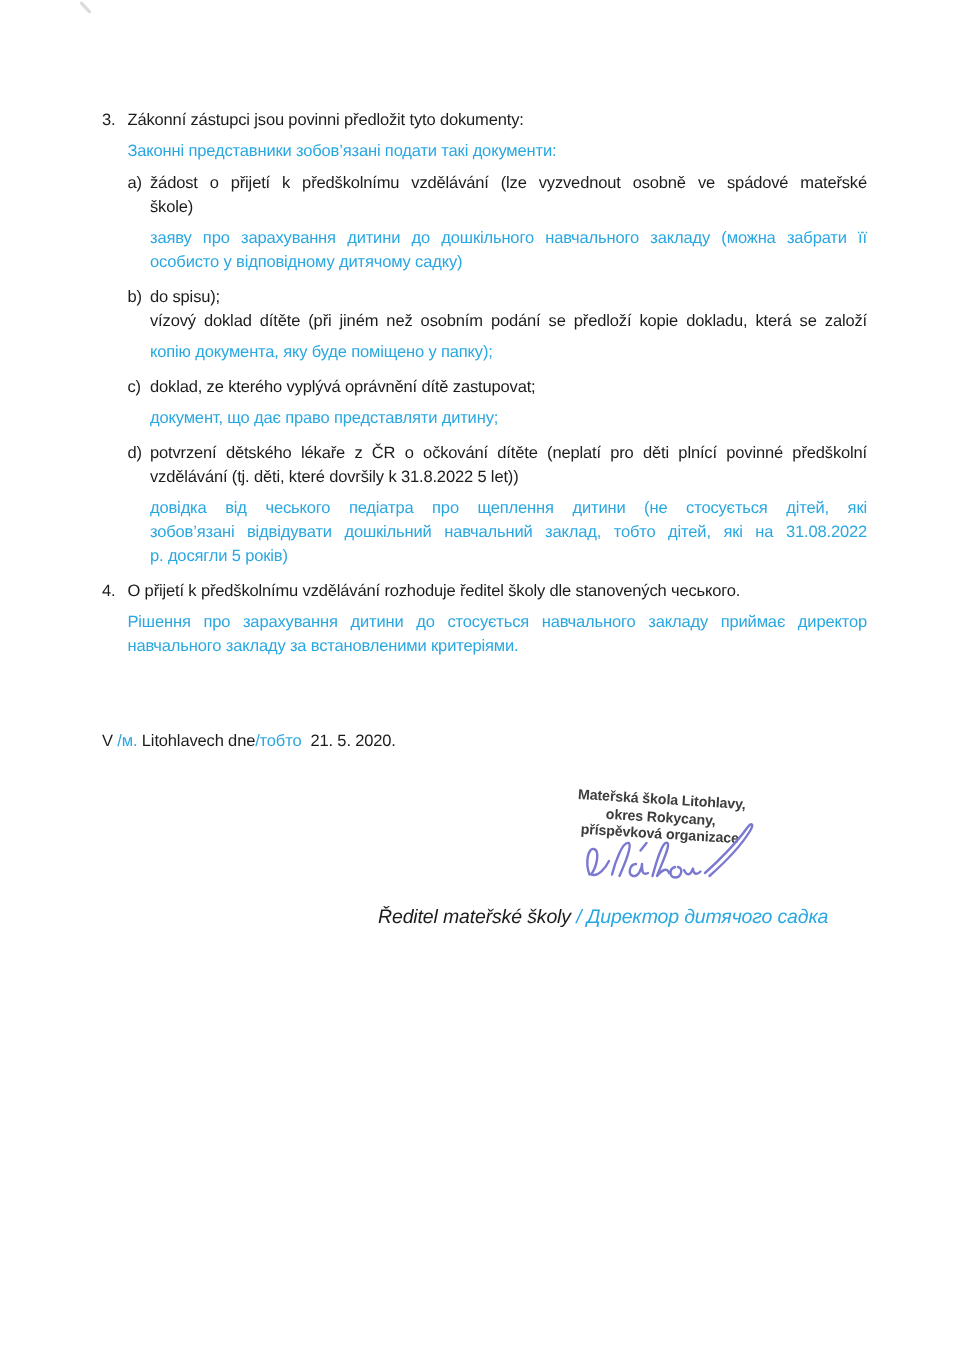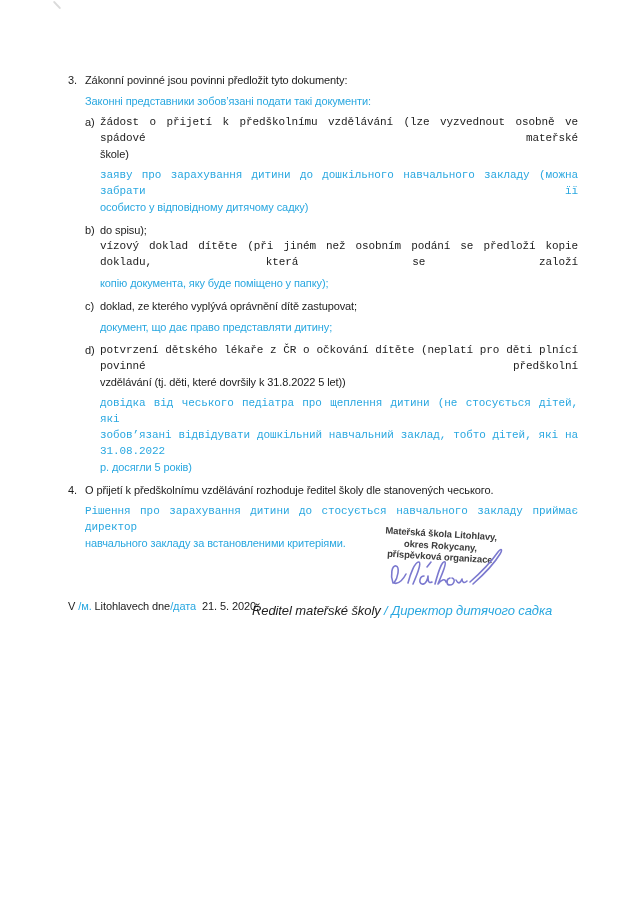--- a/index.html
+++ b/index.html
@@ -23,21 +23,21 @@
   .item{display:flex;}
   .item + .item{margin-top:2px;}
   .num{width:17px;flex:none;}
   .ibody{flex:1;min-width:0;}
   .sub{display:flex;margin-top:2px;}
   .letter{width:15px;flex:none;}
   .sbody{flex:1;min-width:0;}
   .para{margin:0 0 5px 0;}
   .ua{color:#29a7e0;}
   .ln{text-align:left;}
-  .ln.j{text-align:justify;text-align-last:justify;font-family:Liberation Mono, monospace;}
+  .ln.j{text-align:justify;text-align-last:justify;}
 
   .dateline{margin-top:42px;white-space:nowrap;}
   .dateline .datev{margin-left:6px;}
 
   .stamp{
     position:absolute;left:368px;top:528px;width:145px;
     transform:rotate(3.5deg);
     text-align:center;color:#3d3d3d;
     font-weight:bold;font-size:9.5px;line-height:11.5px;letter-spacing:-0.1px;
   }
@@ -56,21 +56,21 @@
 <div class="page">
 
   <div class="artifact"></div>
 
   <div class="content">
 
     <div class="item">
       <div class="num">3.</div>
       <div class="ibody">
         <div class="para">
-          <div class="ln">Zákonní povinné jsou povinni předložit tyto dokumenty:</div>
+          <div class="ln">Zákonní zástupci jsou povinni předložit tyto dokumenty:</div>
         </div>
         <div class="para ua">
           <div class="ln">Законні представники зобов’язані подати такі документи:</div>
         </div>
 
         <div class="sub">
           <div class="letter">a)</div>
           <div class="sbody">
             <div class="para">
               <div class="ln j">žádost o přijetí k předškolnímu vzdělávání (lze vyzvednout osobně ve spádové mateřské</div>
@@ -131,21 +131,21 @@
         <div class="para">
           <div class="ln">O přijetí k předškolnímu vzdělávání rozhoduje ředitel školy dle stanovených чеського.</div>
         </div>
         <div class="para ua">
           <div class="ln j">Рішення про зарахування дитини до стосується навчального закладу приймає директор</div>
           <div class="ln">навчального закладу за встановленими критеріями.</div>
         </div>
       </div>
     </div>
 
-    <div class="dateline"><span>V</span> <span class="ua">/м.</span> <span>Litohlavech dne</span><span class="ua">/дата</span><span class="datev">21. 5. 2020.</span></div>
+    <div class="dateline"><span>V</span> <span class="ua">/м.</span> <span>Litohlavech dne</span><span class="ua">/тобто</span><span class="datev">21. 5. 2020.</span></div>
 
   </div>
 
   <div class="stamp">
     <div>Mateřská škola Litohlavy,</div>
     <div>okres Rokycany,</div>
     <div>příspěvková organizace</div>
   </div>
 
   <svg class="signature" viewBox="0 0 135 50">

